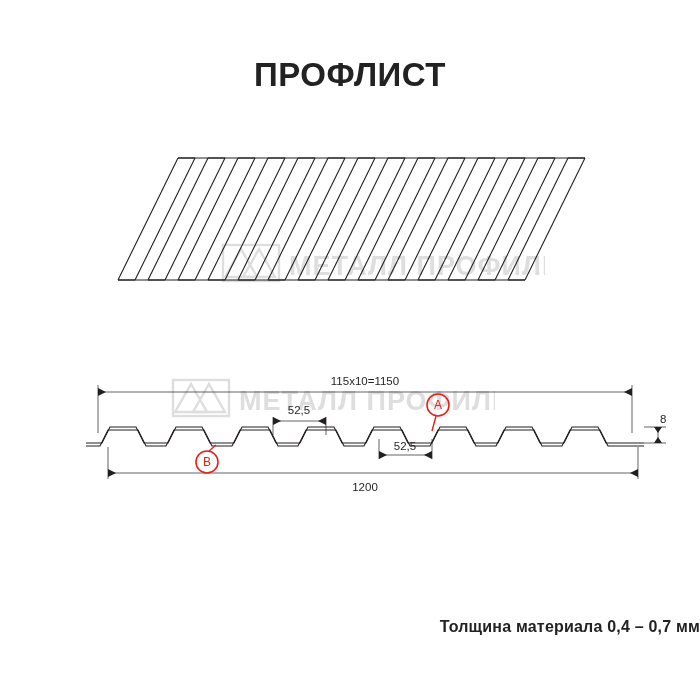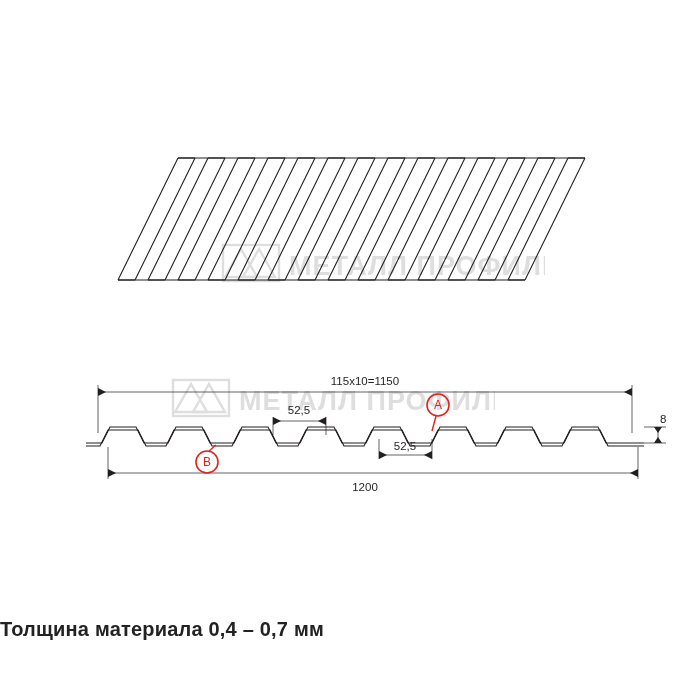--- a/index.html
+++ b/index.html
@@ -65,22 +65,22 @@
   }
   .wm2 {
     top: 360px;
     left: 165px;
   }
   .footer {
     position: absolute;
     top: 618px;
     left: 0;
     width: 700px;
-    text-align: left;
-    font-size: 20px;
+    text-align: right;
+    font-size: 16px;
     font-weight: bold;
     color: #222222;
     letter-spacing: 0.2px;
   }
   svg { display: block; }
   .ln { stroke: #231f20; fill: none; stroke-width: 1.1; }
   .dim { stroke: #231f20; fill: none; stroke-width: 0.7; }
   .dimtext {
     font-family: "Liberation Sans", sans-serif;
     font-size: 11.5px;
@@ -105,20 +105,21 @@
     fill: #dedede;
     letter-spacing: 1px;
   }
   .wm-shape { fill: none; stroke: #dedede; stroke-width: 2.4; }
 </style>
 </head>
 <body>
 
 <div class="page">
 
+  <div class="title">ПРОФЛИСТ</div>
 
   <div class="watermark wm1">
     <svg width="330" height="70" viewBox="0 0 330 70">
       <g>
         <path class="wm-shape" d="M10 52 L26 24 L42 52 Z"></path>
         <path class="wm-shape" d="M28 52 L44 24 L60 52 Z"></path>
         <rect class="wm-shape" x="8" y="20" width="56" height="36"></rect>
       </g>
       <text class="wm-text" x="74" y="50">МЕТАЛЛ ПРОФИЛЬ</text>
     </svg>

